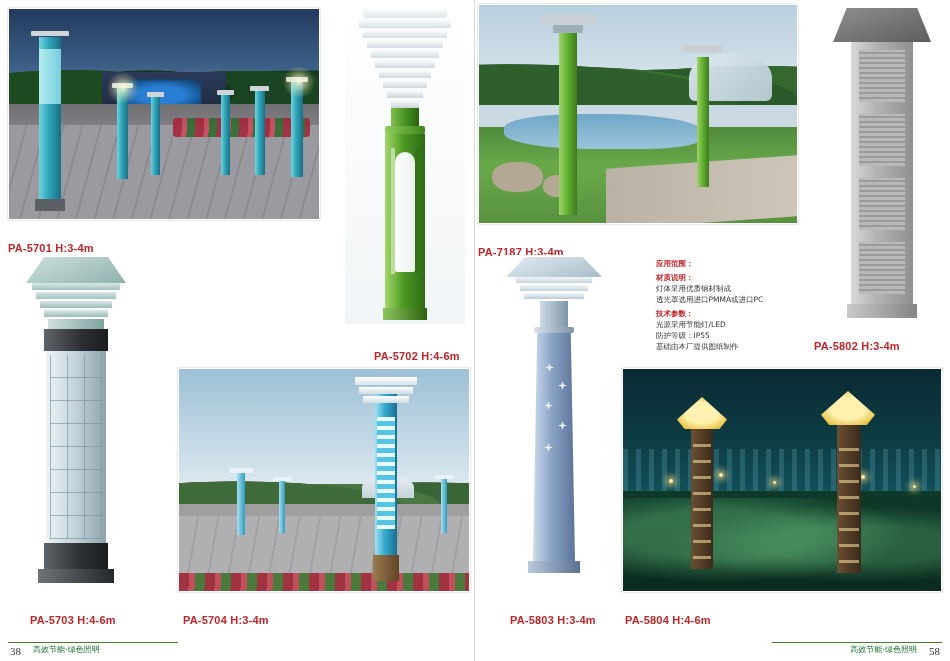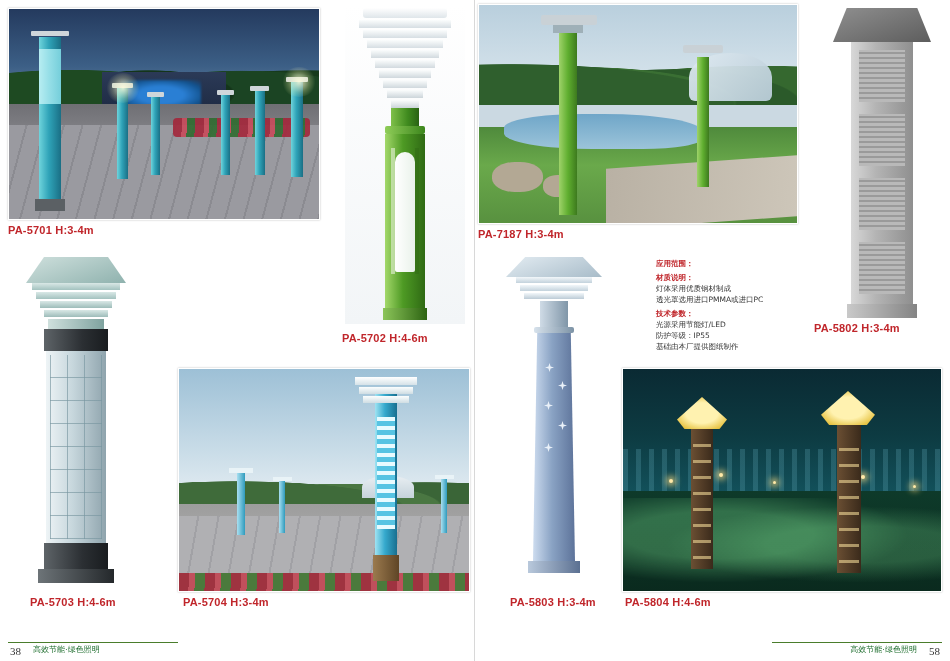--- a/index.html
+++ b/index.html
@@ -18,20 +18,21 @@
     background:#d8d8d8;
   }
 
   .caption{
     position:absolute;
     font-size:11px;
     font-weight:bold;
     color:#c0262b;
     letter-spacing:0.2px;
     white-space:nowrap;
+    margin-top:18px;
   }
 
   .photo{
     position:absolute;
     overflow:hidden;
     border:1px solid #ffffff;
     box-shadow:0 0 2px rgba(0,0,0,0.25);
   }
   .pagenum{
     position:absolute;
@@ -217,21 +218,21 @@
     <div class="abs" style="left:46px;top:104px;width:28px;height:18px;background:linear-gradient(90deg,#7fc04a,#3f8a1e 60%,#2a6214);"></div>
     <div class="abs" style="left:40px;top:122px;width:40px;height:8px;background:linear-gradient(90deg,#8fcd58,#3c861c);border-radius:2px;"></div>
 
     <div class="abs" style="left:40px;top:130px;width:40px;height:178px;background:linear-gradient(90deg,#a3d86a,#4e9a24 45%,#2f6a14);"></div>
 
     <div class="abs" style="left:50px;top:148px;width:20px;height:120px;background:linear-gradient(90deg,#ffffff,#e9f2ea);border-radius:10px 10px 2px 2px;"></div>
     <div class="abs" style="left:46px;top:144px;width:4px;height:126px;background:#d8e9c6;opacity:.7;"></div>
     <div class="abs" style="left:70px;top:144px;width:4px;height:126px;background:#2f6a14;opacity:.5;"></div>
     <div class="abs" style="left:38px;top:304px;width:44px;height:12px;background:linear-gradient(90deg,#8cc55a,#2d6412);"></div>
   </div>
-  <div class="caption" style="left:342px;top:332px;">PA-5702 H:4-6m</div>
+  <div class="caption" style="left:374px;top:332px;">PA-5702 H:4-6m</div>
 
 
   <div class="photo ph3">
     <div class="sky"></div>
     <div class="far"></div>
     <div class="glass"></div>
     <div class="lawn"></div>
     <div class="water"></div>
     <div class="path"></div>
     <div class="rock" style="left:4%;top:72%;width:16%;height:14%;"></div>

